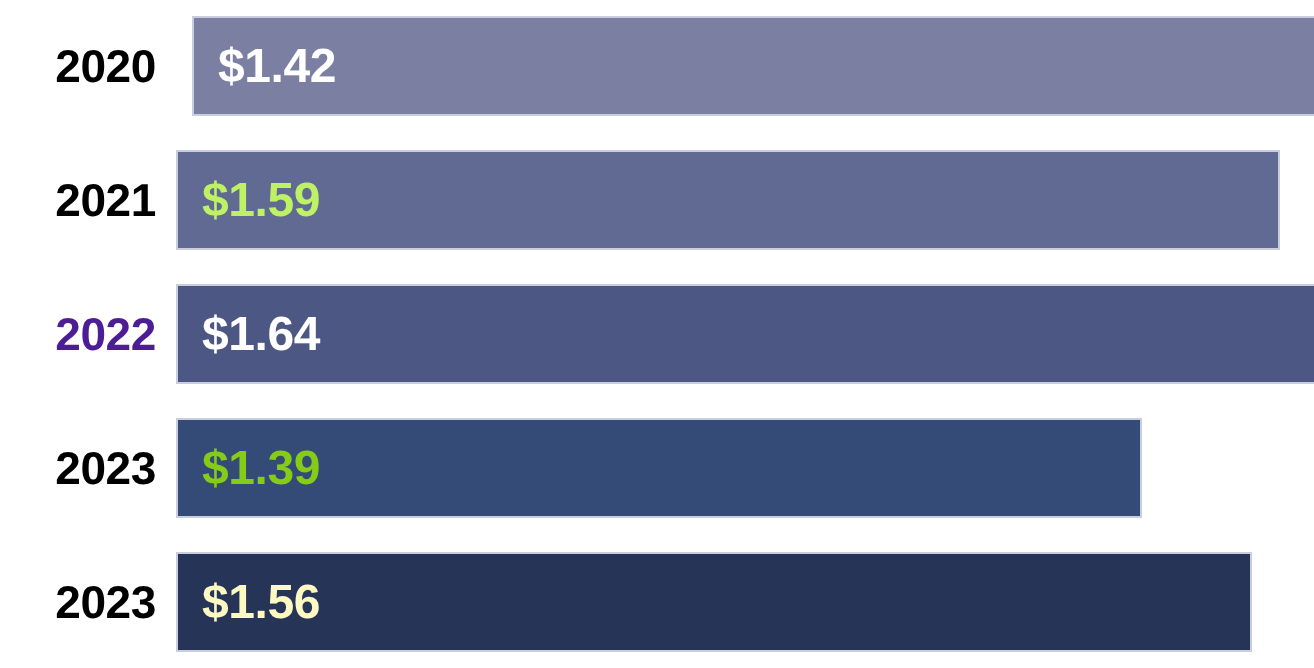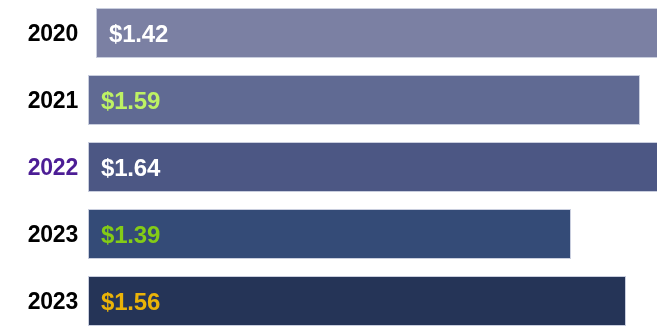--- a/index.html
+++ b/index.html
@@ -89,17 +89,17 @@
   <div class="bar-row" style="top: 209px; height: 33px; border-radius: 25px;">
     <div class="year-label" style="height: 50px; line-height: 50px; color: rgb(0, 0, 0);">2023</div>
     <div class="bar" style="width: 483px; background: rgb(52, 75, 119); left: 88px; height: 50px; border-color: rgb(201, 206, 222);">
       <span class="bar-value" style="height: 50px; line-height: 49px; color: #84cc16;">$1.39</span>
     </div>
   </div>
 
   <div class="bar-row" style="top: 276px; height: 50px;">
     <div class="year-label" style="height: 50px; line-height: 50px; color: rgb(0, 0, 0);">2023</div>
     <div class="bar" style="width: 538px; background: rgb(37, 52, 87); left: 88px; height: 50px; border-color: rgb(201, 206, 222);">
-      <span class="bar-value" style="height: 50px; line-height: 49px; color: #eab308;">$1.56</span>
+      <span class="bar-value" style="height: 50px; line-height: 49px; color: #fef9c3;">$1.56</span>
     </div>
   </div>
 
 </div>
 
 </body></html>

